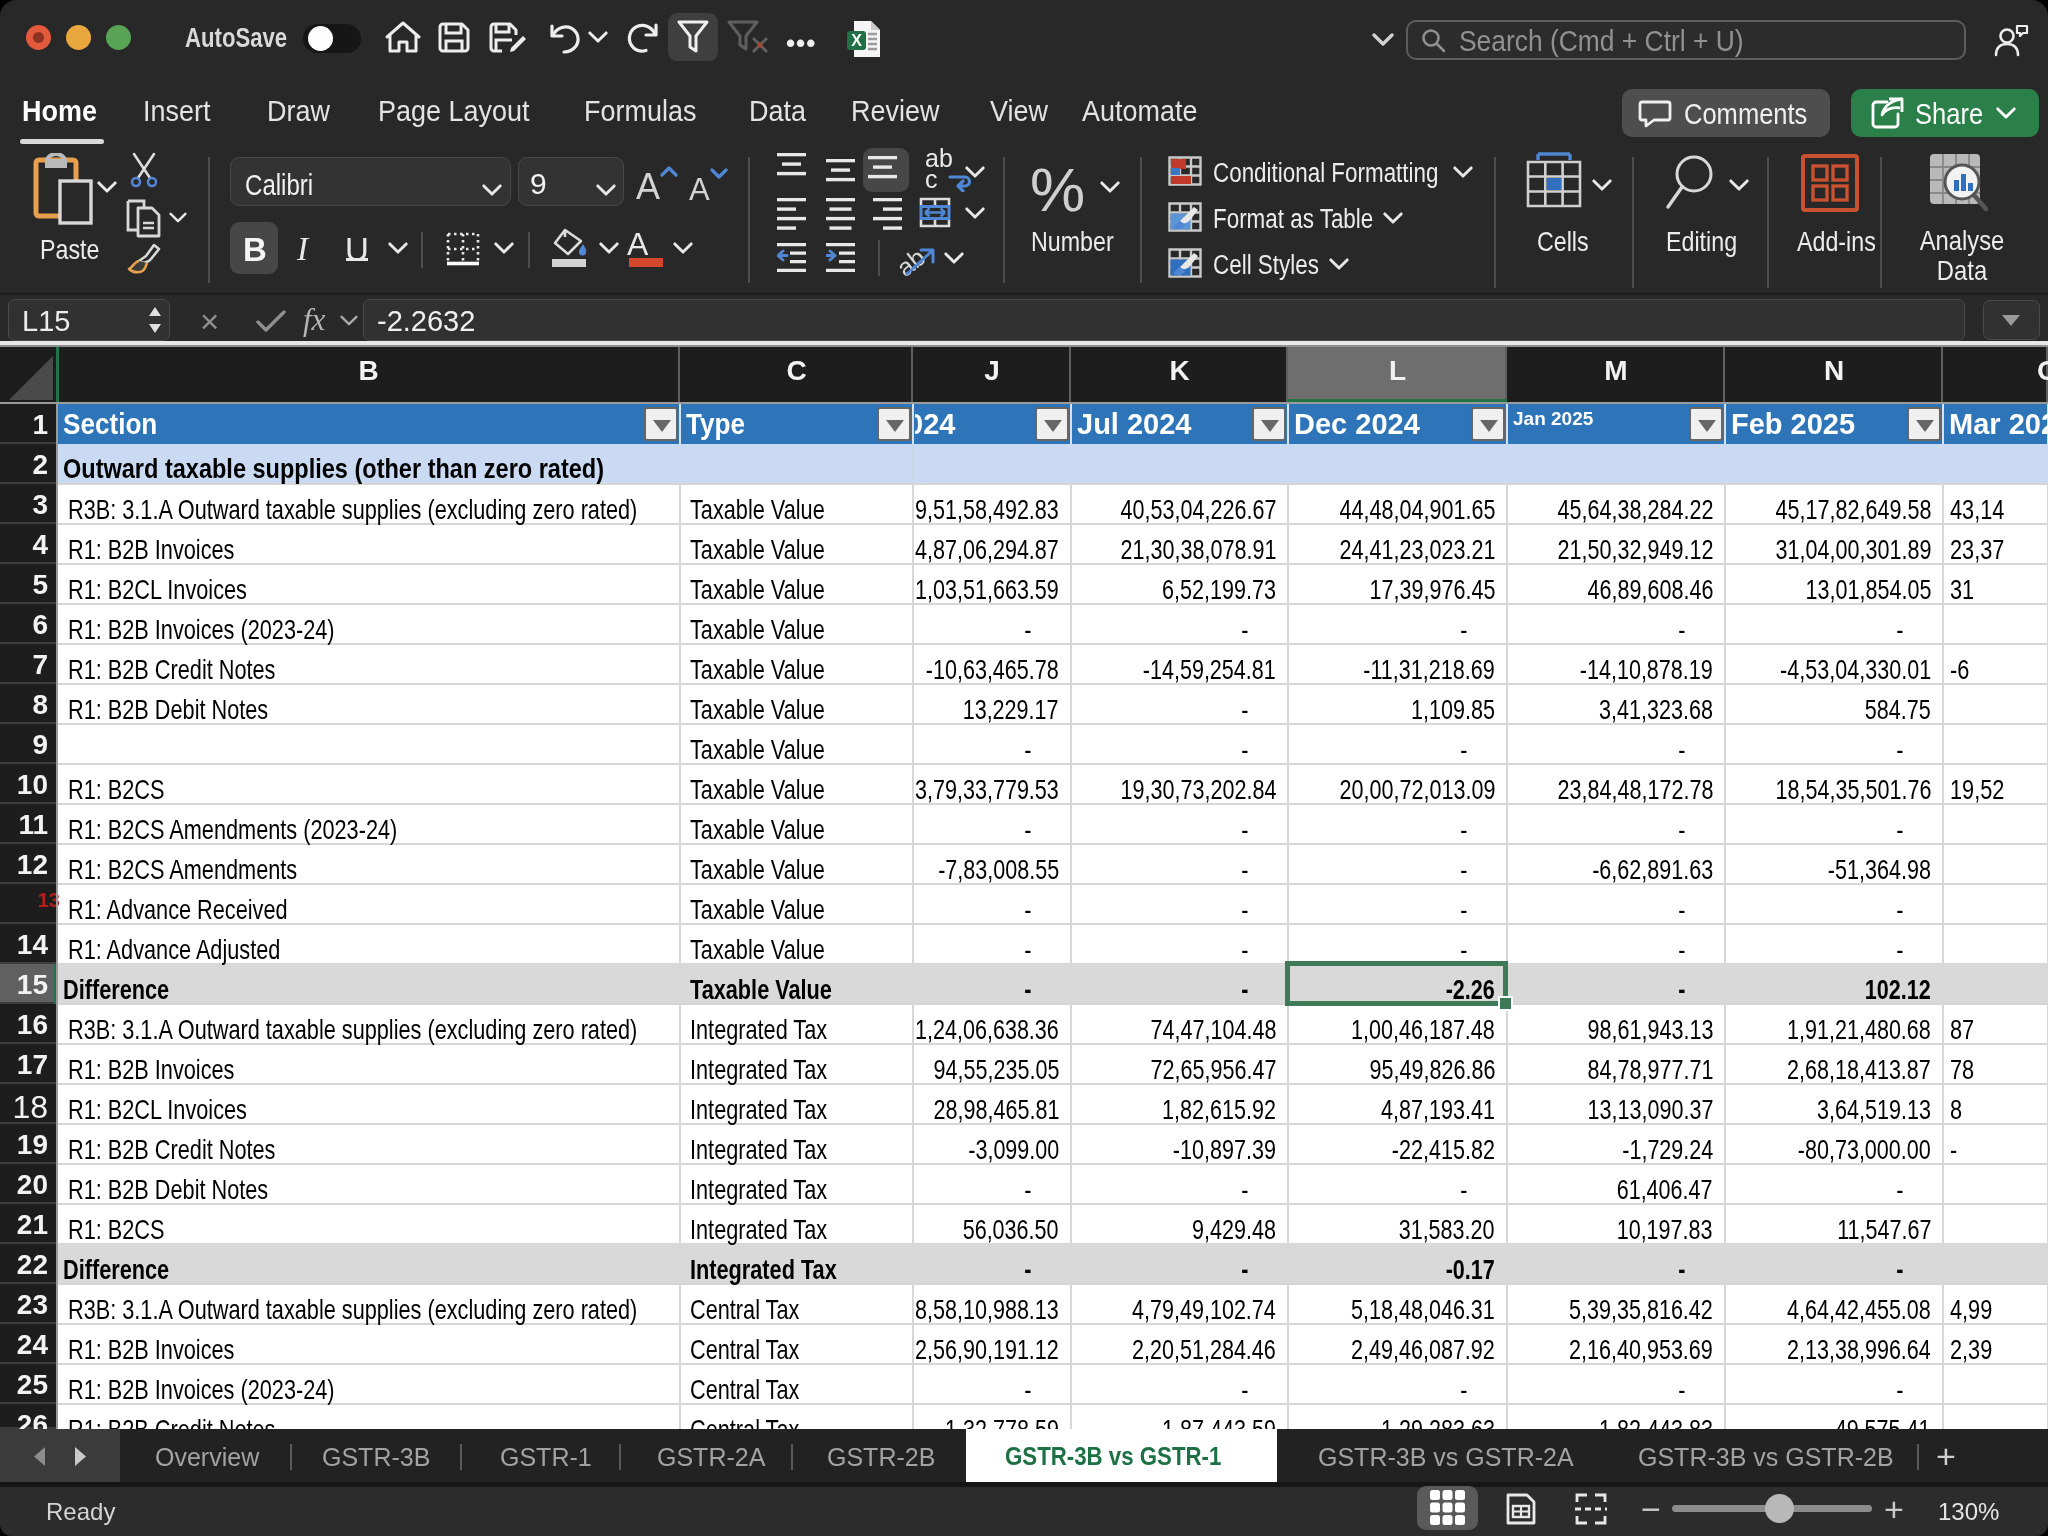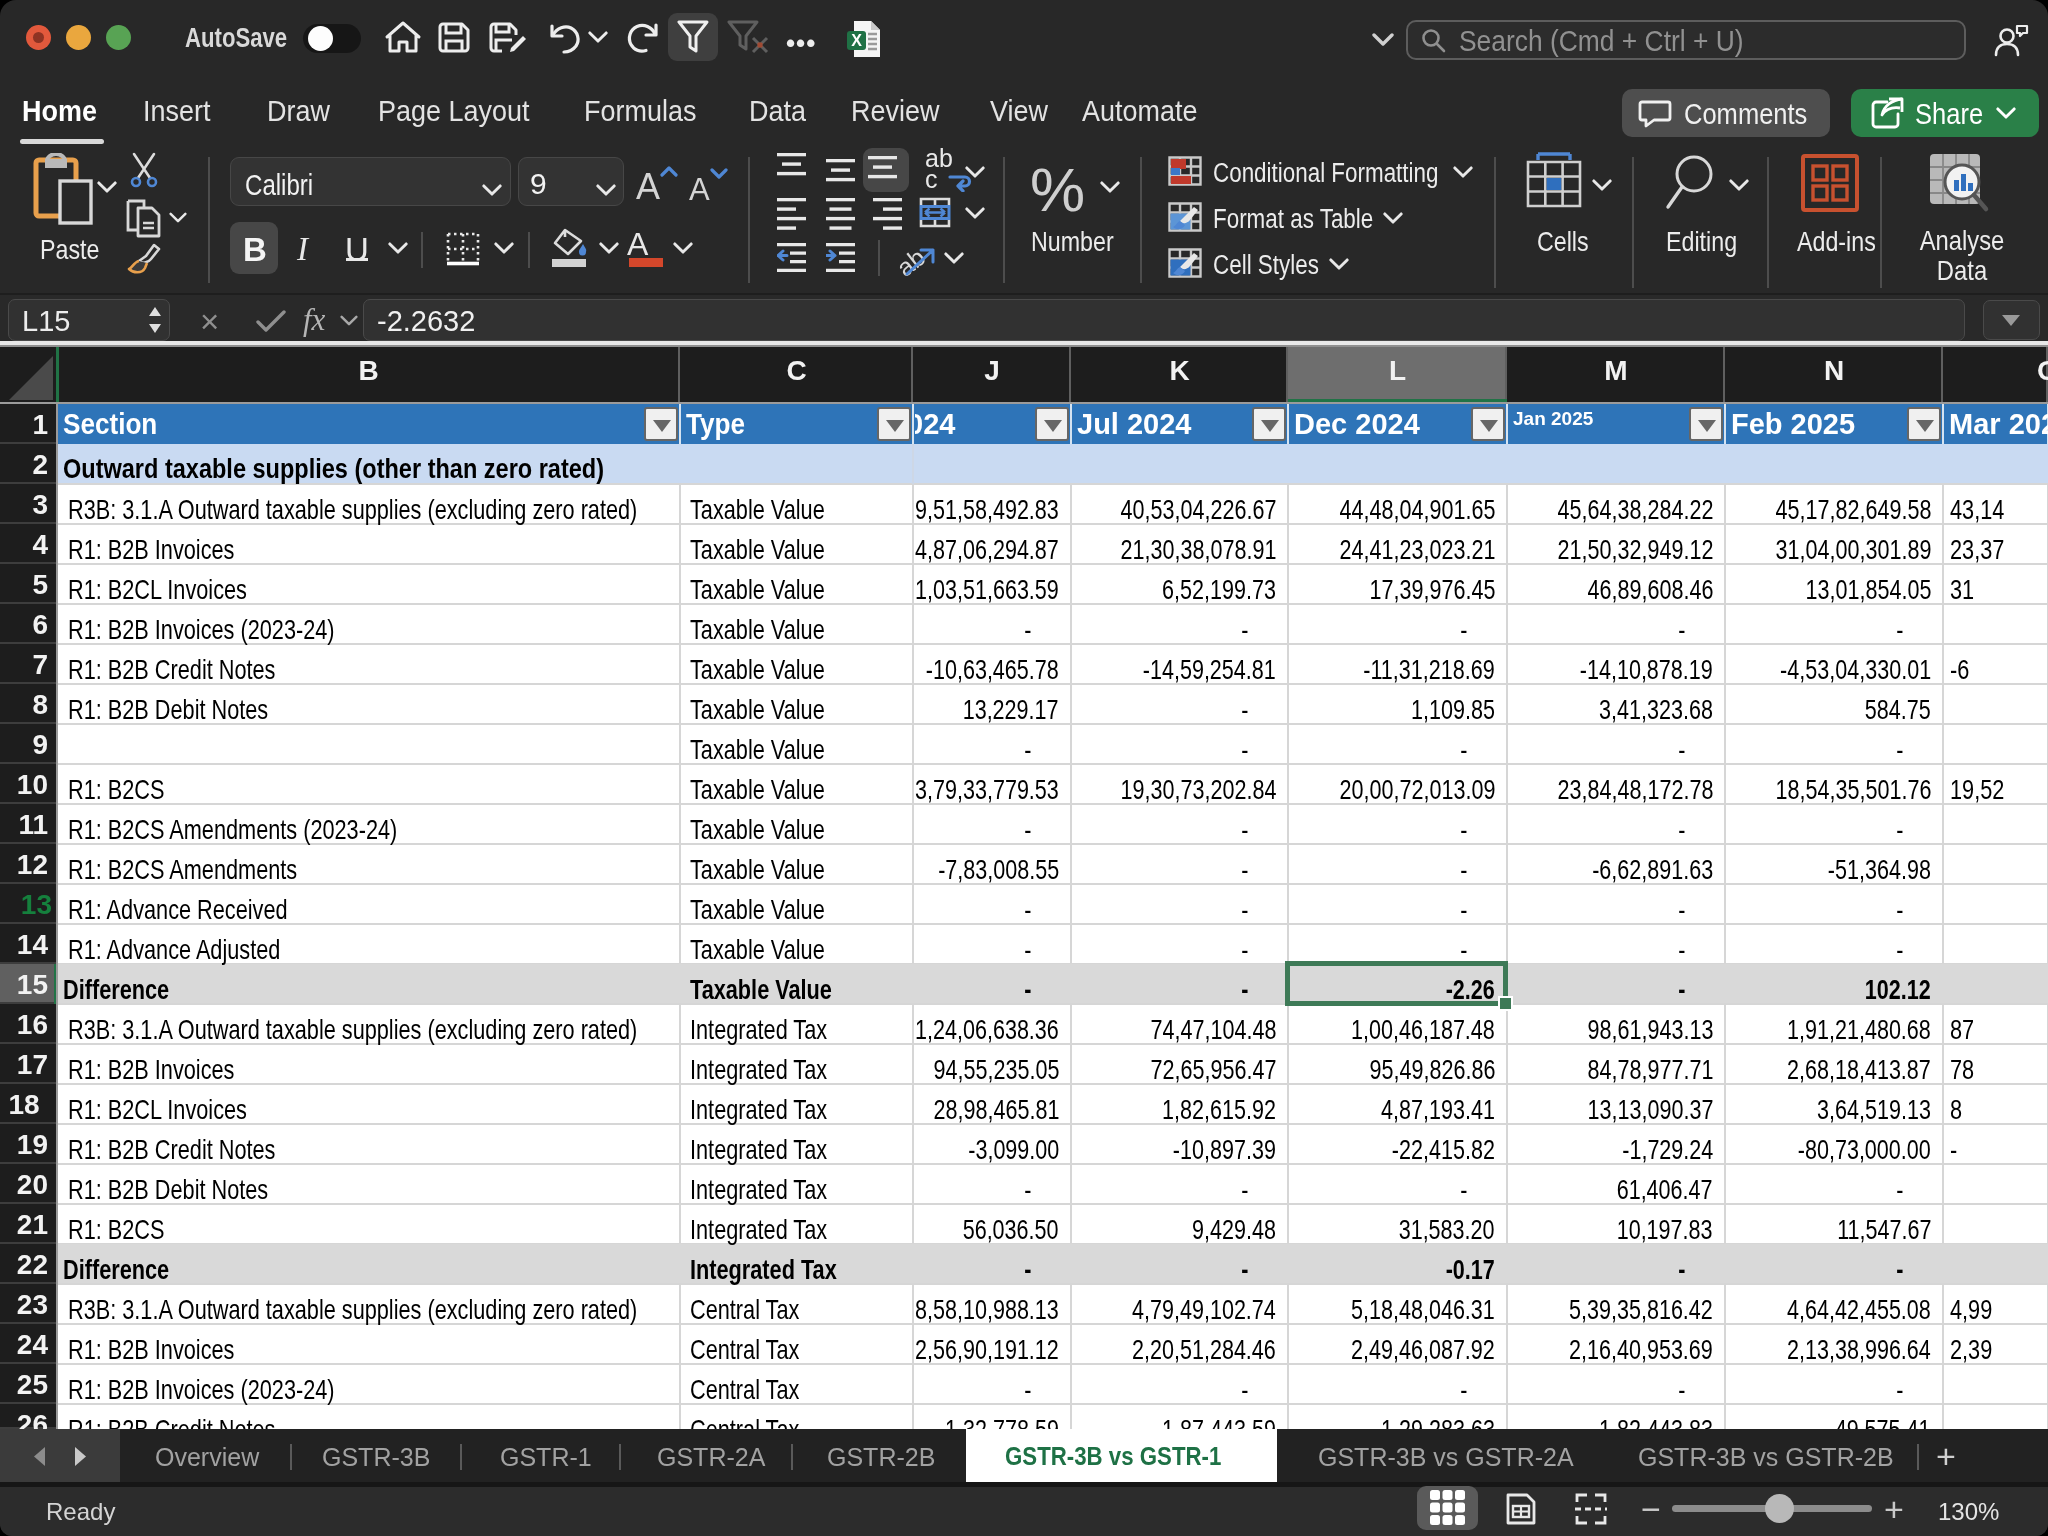--- a/index.html
+++ b/index.html
@@ -451,32 +451,32 @@
       <div class="abs" style="left:0;top:342px;width:48px;text-align:right;color:#f2f2f2;font-size:28px;font-weight:600">8</div>
       <div class="abs" style="left:0;top:377px;width:57px;height:40px;background:#1d1d1d;border-bottom:2px solid #3d3d3d"></div>
       <div class="abs" style="left:0;top:382px;width:48px;text-align:right;color:#f2f2f2;font-size:28px;font-weight:600">9</div>
       <div class="abs" style="left:0;top:417px;width:57px;height:40px;background:#1d1d1d;border-bottom:2px solid #3d3d3d"></div>
       <div class="abs" style="left:0;top:422px;width:48px;text-align:right;color:#f2f2f2;font-size:28px;font-weight:600">10</div>
       <div class="abs" style="left:0;top:457px;width:57px;height:40px;background:#1d1d1d;border-bottom:2px solid #3d3d3d"></div>
       <div class="abs" style="left:0;top:462px;width:48px;text-align:right;color:#f2f2f2;font-size:28px;font-weight:600">11</div>
       <div class="abs" style="left:0;top:497px;width:57px;height:40px;background:#1d1d1d;border-bottom:2px solid #3d3d3d"></div>
       <div class="abs" style="left:0;top:502px;width:48px;text-align:right;color:#f2f2f2;font-size:28px;font-weight:600">12</div>
       <div class="abs" style="left:0;top:537px;width:57px;height:40px;background:#1d1d1d;border-bottom:2px solid #3d3d3d"></div>
-      <div class="abs" style="left:4px;top:542px;width:48px;text-align:right;color:#15803d;font-size:28px;font-weight:600">13</div>
+      <div class="abs" style="left:12px;top:542px;width:48px;text-align:right;color:#b91c1c;font-size:20px;font-weight:600">13</div>
       <div class="abs" style="left:0;top:577px;width:57px;height:40px;background:#1d1d1d;border-bottom:2px solid #3d3d3d"></div>
       <div class="abs" style="left:0;top:582px;width:48px;text-align:right;color:#f2f2f2;font-size:28px;font-weight:600">14</div>
       <div class="abs" style="left:0;top:617px;width:57px;height:40px;background:#606060;border-bottom:2px solid #3d3d3d"></div>
       <div class="abs" style="left:0;top:622px;width:48px;text-align:right;color:#f2f2f2;font-size:28px;font-weight:600">15</div>
       <div class="abs" style="left:54px;top:617px;width:3px;height:40px;background:#217346"></div>
       <div class="abs" style="left:0;top:657px;width:57px;height:40px;background:#1d1d1d;border-bottom:2px solid #3d3d3d"></div>
       <div class="abs" style="left:0;top:662px;width:48px;text-align:right;color:#f2f2f2;font-size:28px;font-weight:600">16</div>
       <div class="abs" style="left:0;top:697px;width:57px;height:40px;background:#1d1d1d;border-bottom:2px solid #3d3d3d"></div>
       <div class="abs" style="left:0;top:702px;width:48px;text-align:right;color:#f2f2f2;font-size:28px;font-weight:600">17</div>
       <div class="abs" style="left:0;top:737px;width:57px;height:40px;background:#1d1d1d;border-bottom:2px solid #3d3d3d"></div>
-      <div class="abs" style="left:0;top:742px;width:48px;text-align:center;color:#f2f2f2;font-size:28px;font-weight:700">18</div>
+      <div class="abs" style="left:0;top:742px;width:48px;text-align:right;color:#f2f2f2;font-size:32px;font-weight:400">18</div>
       <div class="abs" style="left:0;top:777px;width:57px;height:40px;background:#1d1d1d;border-bottom:2px solid #3d3d3d"></div>
       <div class="abs" style="left:0;top:782px;width:48px;text-align:right;color:#f2f2f2;font-size:28px;font-weight:600">19</div>
       <div class="abs" style="left:0;top:817px;width:57px;height:40px;background:#1d1d1d;border-bottom:2px solid #3d3d3d"></div>
       <div class="abs" style="left:0;top:822px;width:48px;text-align:right;color:#f2f2f2;font-size:28px;font-weight:700">20</div>
       <div class="abs" style="left:0;top:857px;width:57px;height:40px;background:#1d1d1d;border-bottom:2px solid #3d3d3d"></div>
       <div class="abs" style="left:0;top:862px;width:48px;text-align:right;color:#f2f2f2;font-size:28px;font-weight:600">21</div>
       <div class="abs" style="left:0;top:897px;width:57px;height:40px;background:#1d1d1d;border-bottom:2px solid #3d3d3d"></div>
       <div class="abs" style="left:0;top:902px;width:48px;text-align:right;color:#f2f2f2;font-size:28px;font-weight:600">22</div>
       <div class="abs" style="left:0;top:937px;width:57px;height:40px;background:#1d1d1d;border-bottom:2px solid #3d3d3d"></div>
       <div class="abs" style="left:0;top:942px;width:48px;text-align:right;color:#f2f2f2;font-size:28px;font-weight:600">23</div>

